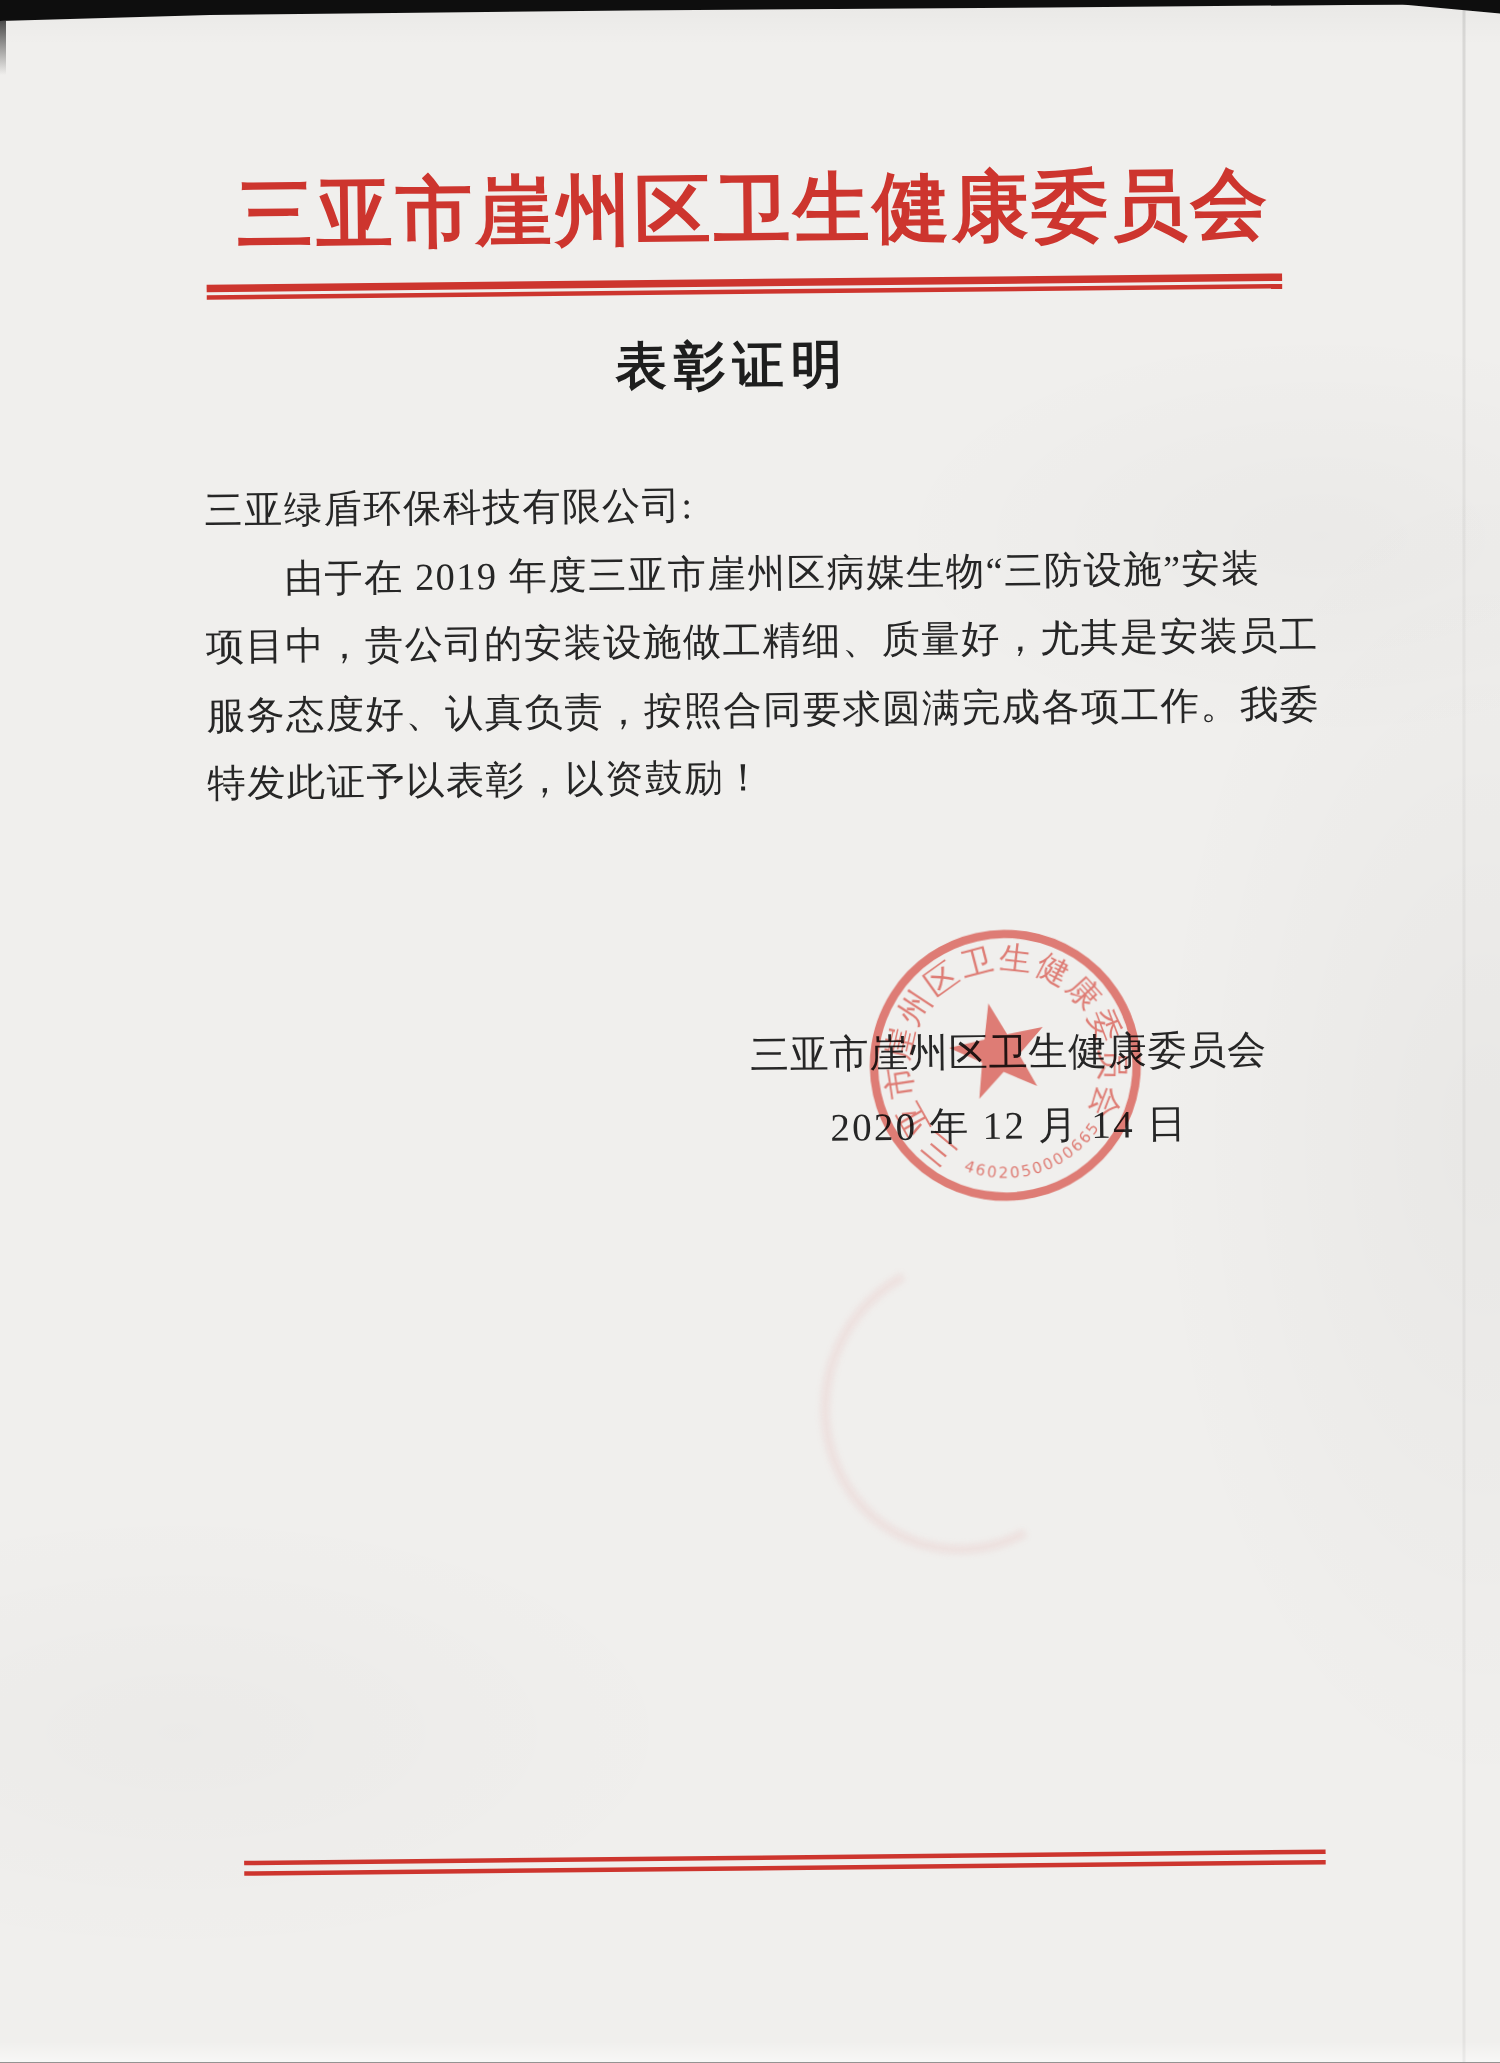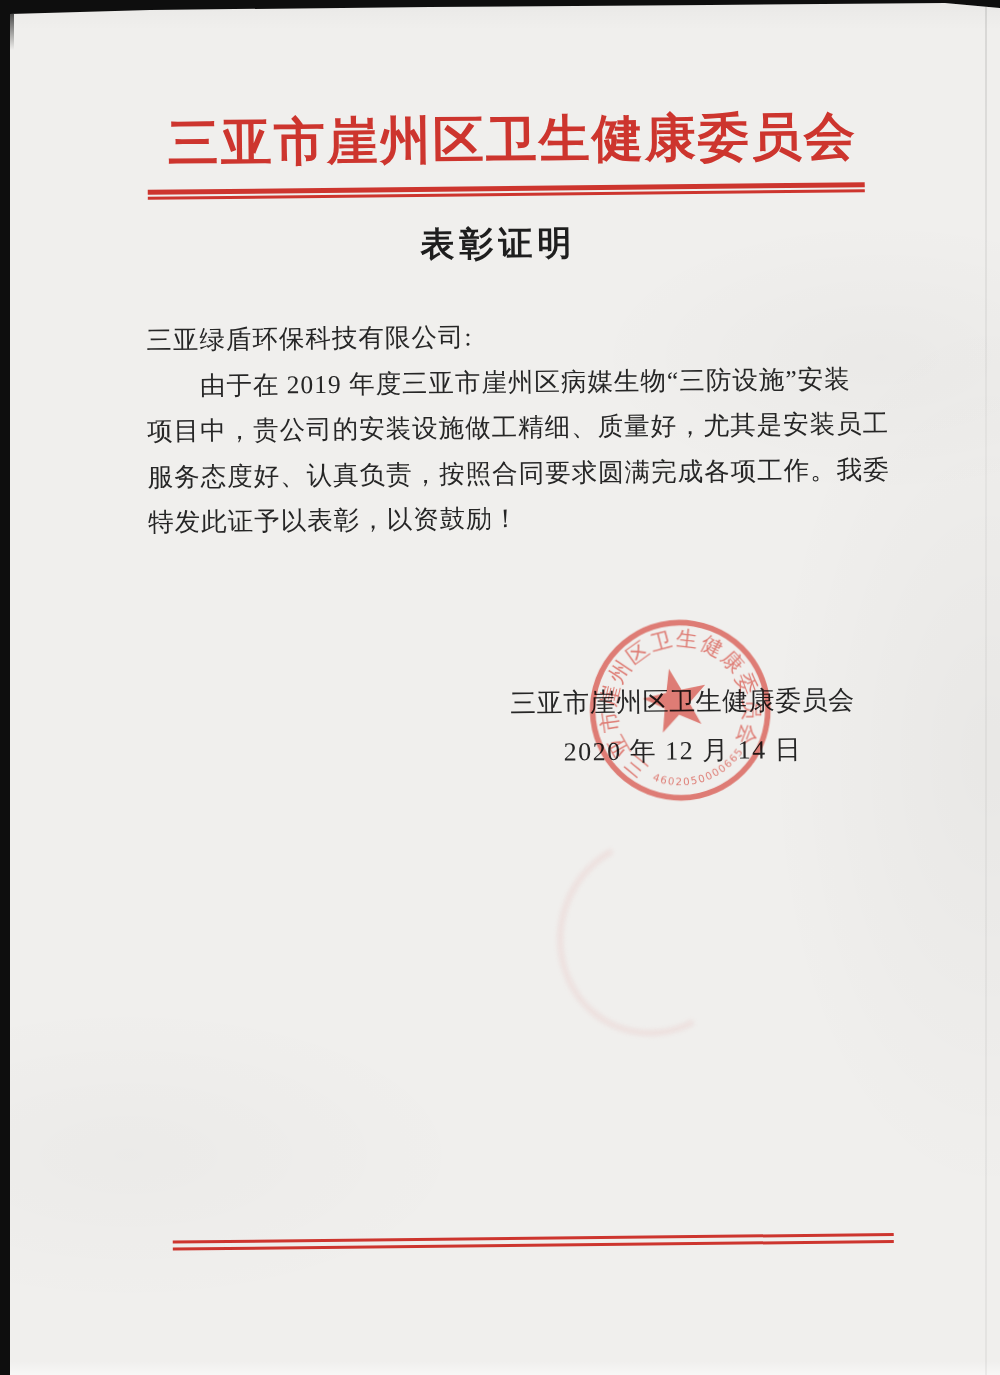--- a/index.html
+++ b/index.html
@@ -14,21 +14,20 @@
     position:relative;
     width:1000px;height:1375px;
     background:#0e0e0e;
     overflow:hidden;
     font-family:"Liberation Serif","DejaVu Serif",serif;
   }
   .paper{
     position:absolute;inset:0;
     background:var(--paper);
     clip-path:polygon(0 14px,140px 10px,420px 7px,700px 5px,935px 3px,1000px 9px,1000px 100%,0 100%);
-    margin-left:10px;
   }
   
   .texture{
     position:absolute;inset:0;pointer-events:none;
     background:
       radial-gradient(420px 200px at 88% 26%, rgba(0,0,0,0.025), transparent 70%),
       radial-gradient(500px 220px at 12% 84%, rgba(0,0,0,0.02), transparent 70%),
       radial-gradient(300px 600px at 99% 55%, rgba(0,0,0,0.03), transparent 75%),
       linear-gradient(180deg, rgba(0,0,0,0.03) 0, transparent 30px),
       linear-gradient(0deg, rgba(255,255,255,0.5) 0, transparent 14px);

